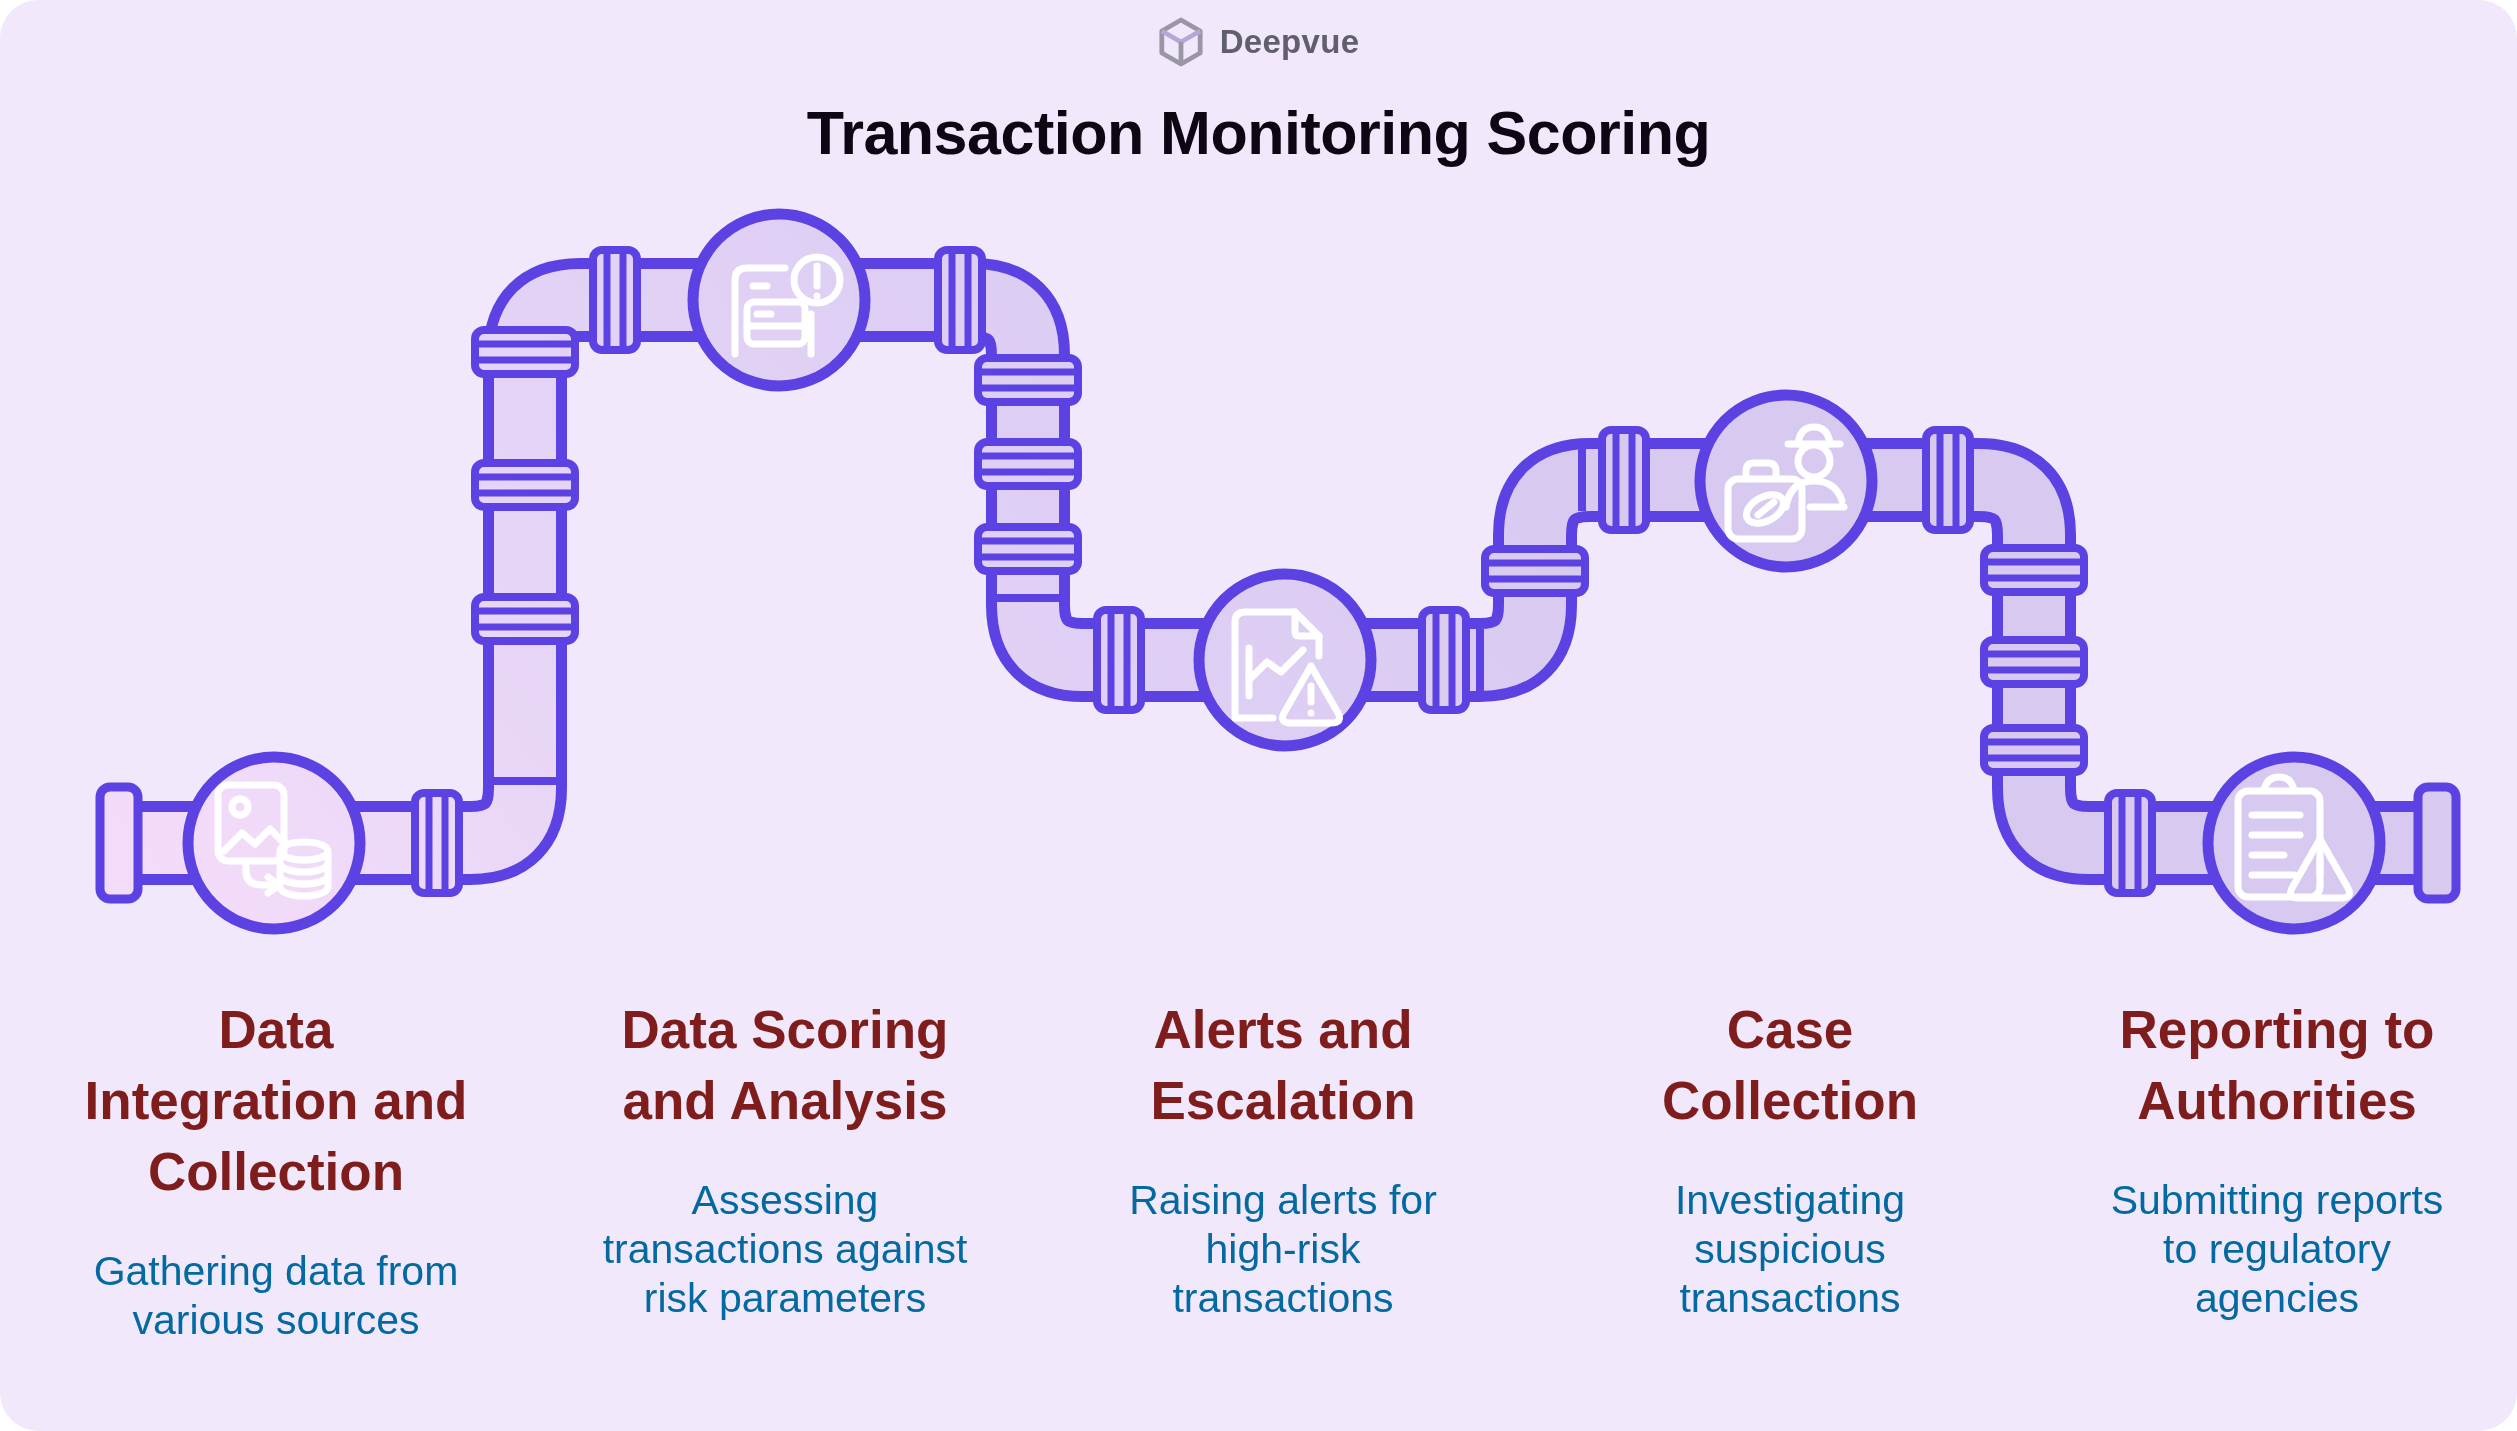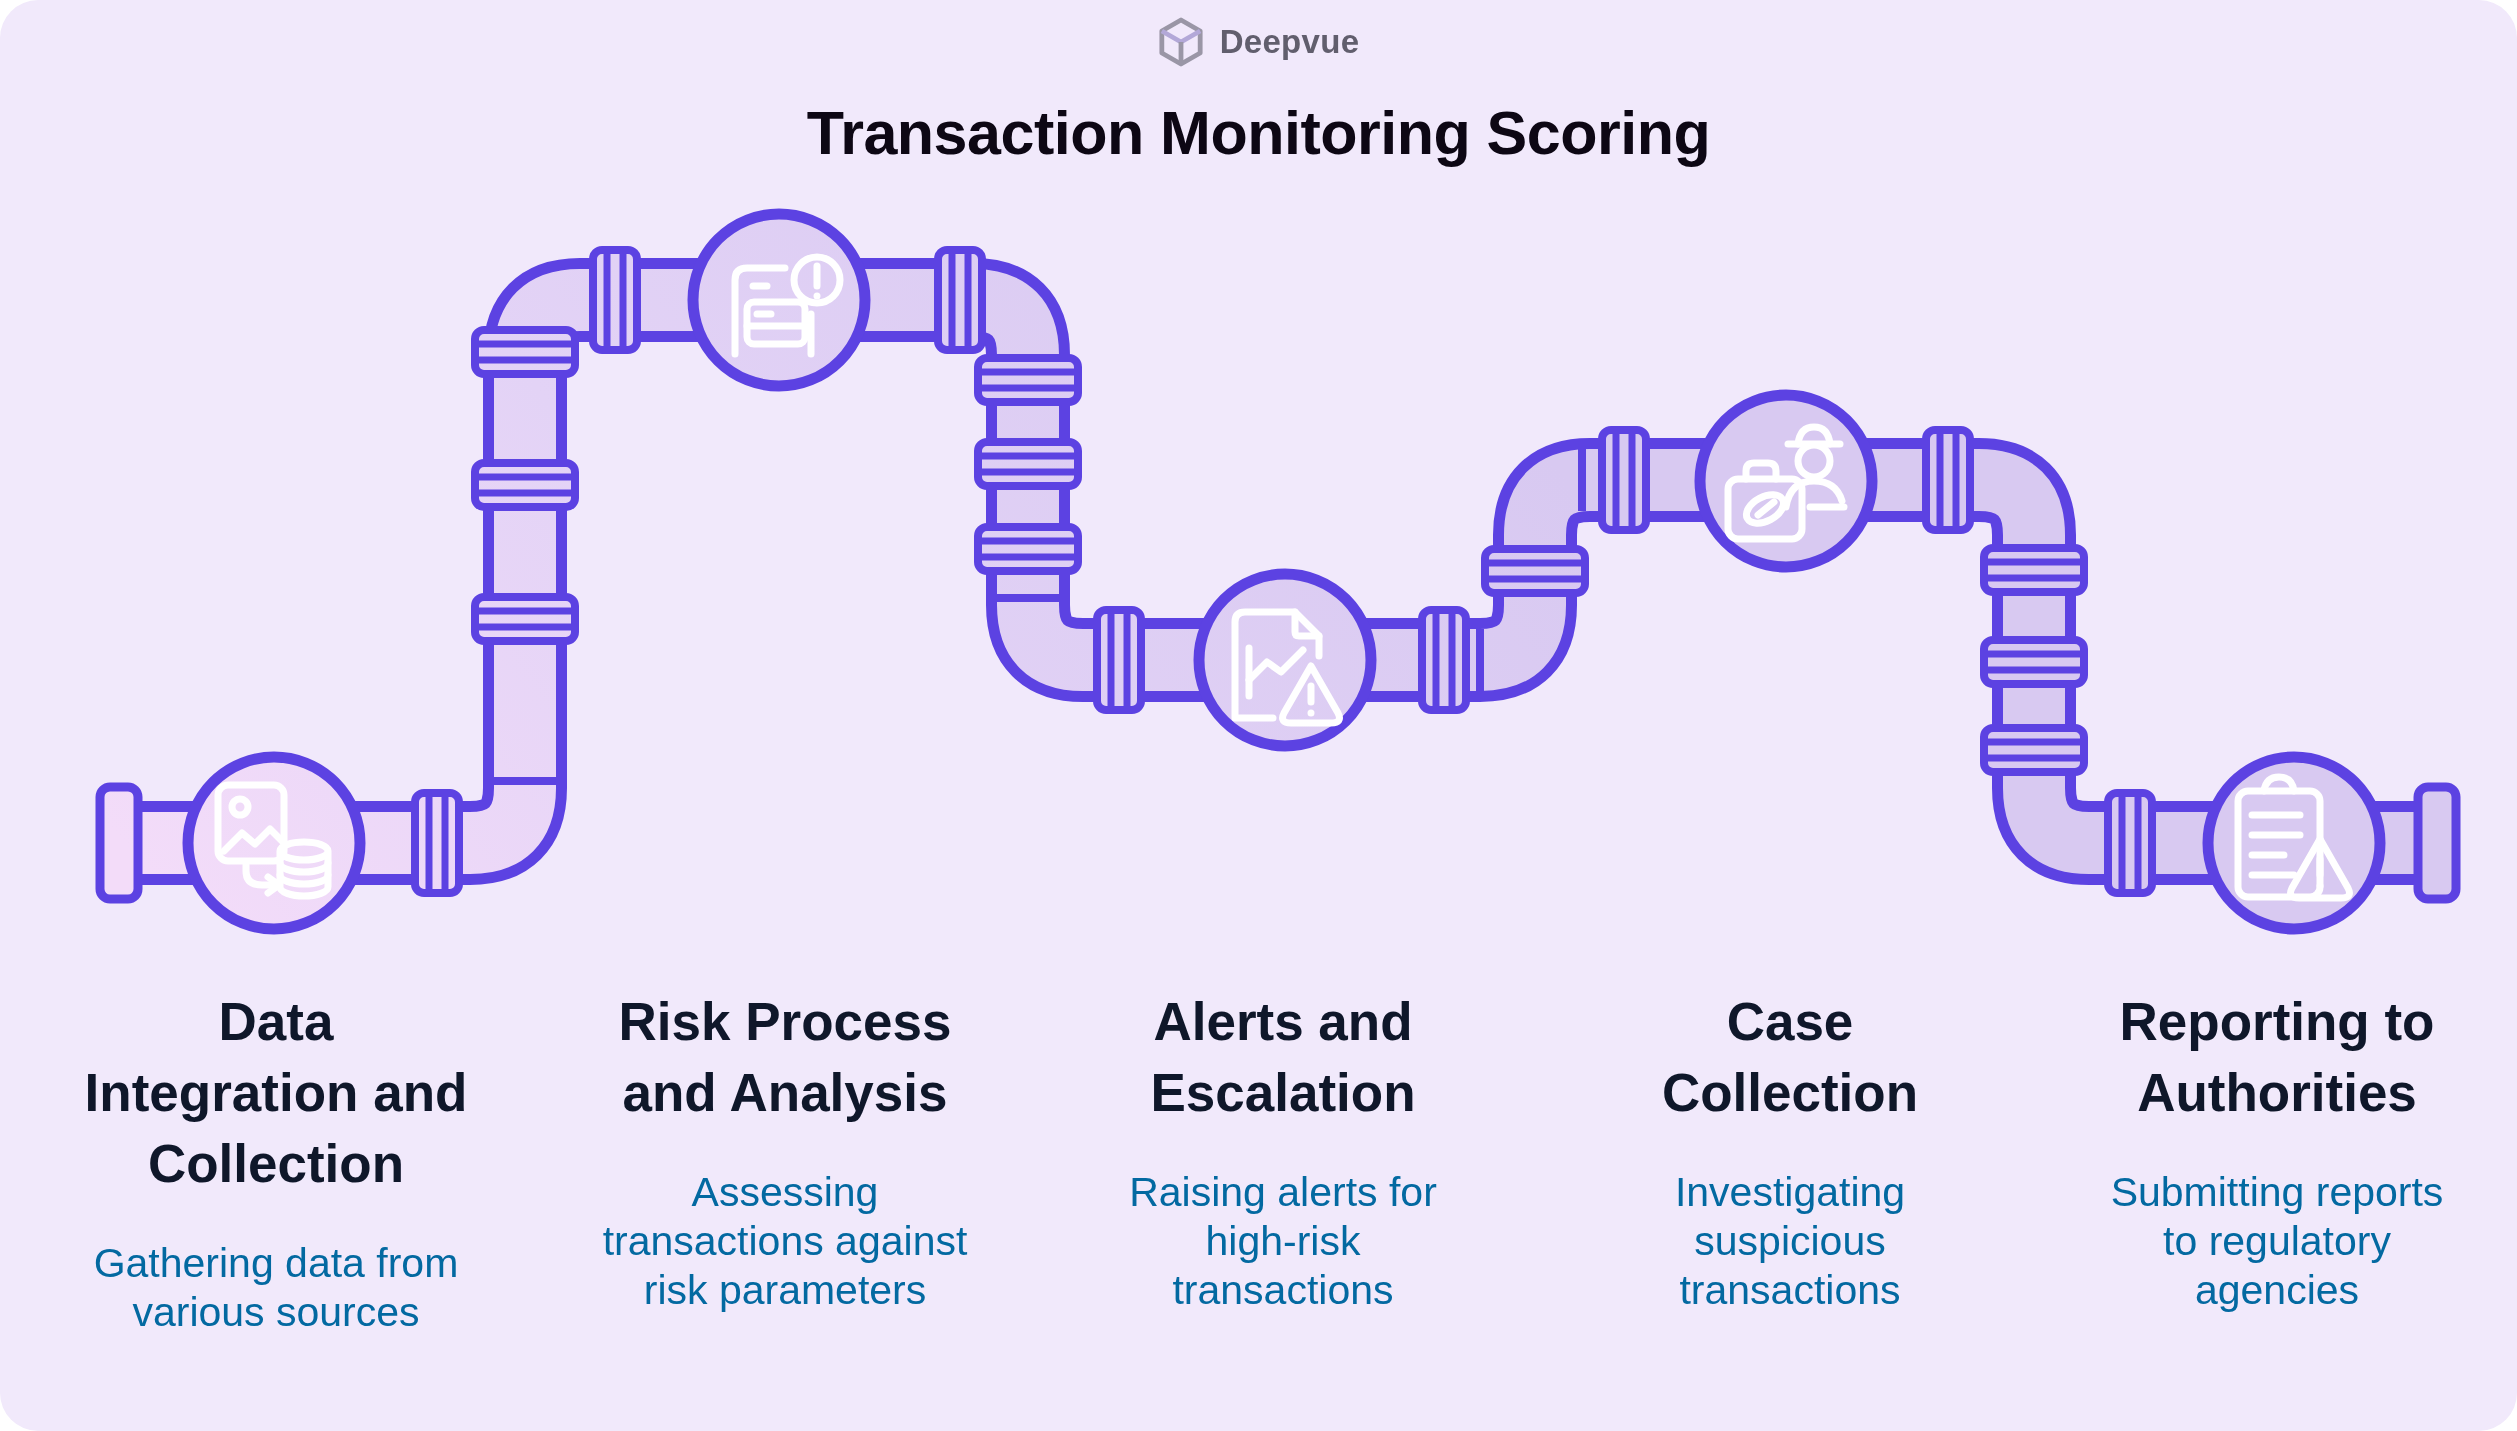--- a/index.html
+++ b/index.html
@@ -12,21 +12,21 @@
   .pipe-outer{fill:none;stroke:#5c42e2;stroke-width:84;}
   .pipe-inner{fill:none;stroke:url(#pg);stroke-width:62;}
   .tick{stroke:#5c42e2;stroke-width:8;fill:none;}
   .cap{fill:url(#pg);stroke:#5c42e2;stroke-width:9;}
   .cp-rect{fill:url(#pg);stroke:#5c42e2;stroke-width:8;}
   .cp-line{stroke:#5c42e2;stroke-width:7;}
   .node{fill:url(#pg);stroke:#5c42e2;stroke-width:11;}
   .ic{stroke:#ffffff;stroke-width:7;fill:none;stroke-linecap:round;stroke-linejoin:round;}
   .icdot{fill:#ffffff;stroke:none;}
   .cols .col{position:absolute;top:982px;width:500px;text-align:center;}
-  .col h2{margin:4px;font-size:53px;line-height:71px;font-weight:700;color:#0f172a;white-space:pre-line;}
+  .col h2{margin:12px;font-size:53px;line-height:71px;font-weight:700;color:#7f1d1d;white-space:pre-line;}
   .col p{margin:40px 0 0 0;font-size:41px;line-height:49px;color:#0369a1;white-space:pre-line;}
 </style>
 </head>
 <body>
 
 <div class="canvas">
 
   <div class="logo">
     <svg width="46" height="52" viewBox="0 0 48 52">
       <g fill="none" stroke="#9a96a6" stroke-width="5" stroke-linejoin="round">
@@ -222,21 +222,21 @@
 
   <div class="cols">
     <div class="col" style="left:26px;">
       <h2>Data
 Integration and
 Collection</h2>
       <p>Gathering data from
 various sources</p>
     </div>
     <div class="col" style="left:535px;">
-      <h2>Risk Process
+      <h2>Data Scoring
 and Analysis</h2>
       <p>Assessing
 transactions against
 risk parameters</p>
     </div>
     <div class="col" style="left:1033px;">
       <h2>Alerts and
 Escalation</h2>
       <p>Raising alerts for
 high-risk

